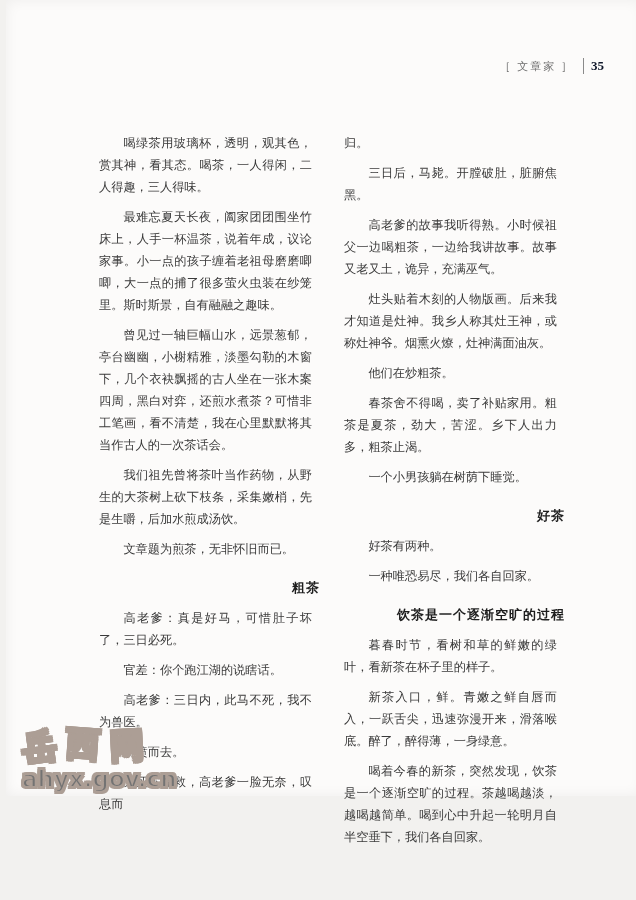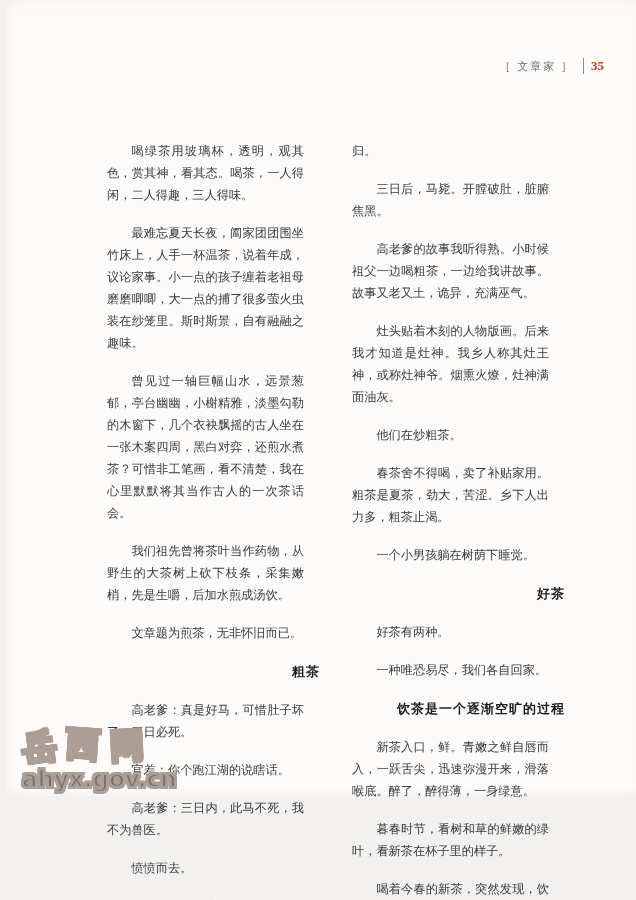--- a/index.html
+++ b/index.html
@@ -20,34 +20,34 @@
     position: absolute; top: 58px; right: 38px;
     display: flex; align-items: center;
     font-size: 11px; color: #6f6f6f;
     letter-spacing: 2px;
   }
   .running-head .divider {
     width: 1px; height: 16px; background: #8a8a8a;
     margin: 0 7px 0 9px;
   }
   .running-head .pagenum {
-    font-weight: bold; color: #c2410c; font-size: 13px;
+    font-weight: bold; color: #0f172a; font-size: 13px;
     letter-spacing: 0;
   }
   
   .column {
     position: absolute; top: 124px;
     width: 229px;
     font-size: 12.2px; line-height: 22px;
     color: #3a3a3a;
     text-align: justify;
   }
   .col-left  { left: 85px;  }
   .col-right { left: 330px; }
-  .column p { margin: 16px; text-indent: 2em; }
+  .column p { margin: 8px; text-indent: 2em; }
   .column p.noindent { text-indent: 0; }
   .column h3 {
     margin: 17px 0 7px 0;
     text-align: right; text-indent: 0;
     font-family: "Liberation Sans", "DejaVu Sans", sans-serif;
     font-weight: bold; font-size: 13px; color: #1e1e1e;
     letter-spacing: 1px;
   }
   
   .watermark {
@@ -114,22 +114,22 @@
       <p>三日后，马毙。开膛破肚，脏腑焦黑。</p>
       <p>高老爹的故事我听得熟。小时候祖父一边喝粗茶，一边给我讲故事。故事又老又土，诡异，充满巫气。</p>
       <p>灶头贴着木刻的人物版画。后来我才知道是灶神。我乡人称其灶王神，或称灶神爷。烟熏火燎，灶神满面油灰。</p>
       <p>他们在炒粗茶。</p>
       <p>春茶舍不得喝，卖了补贴家用。粗茶是夏茶，劲大，苦涩。乡下人出力多，粗茶止渴。</p>
       <p>一个小男孩躺在树荫下睡觉。</p>
       <h3>好茶</h3>
       <p>好茶有两种。</p>
       <p>一种唯恐易尽，我们各自回家。</p>
       <h3>饮茶是一个逐渐空旷的过程</h3>
+      <p>暮春时节，看树和草的鲜嫩的绿叶，看新茶在杯子里的样子。</p>
       <p>新茶入口，鲜。青嫩之鲜自唇而入，一跃舌尖，迅速弥漫开来，滑落喉底。醉了，醉得薄，一身绿意。</p>
-      <p>暮春时节，看树和草的鲜嫩的绿叶，看新茶在杯子里的样子。</p>
       <p>喝着今春的新茶，突然发现，饮茶是一个逐渐空旷的过程。茶越喝越淡，越喝越简单。喝到心中升起一轮明月自半空垂下，我们各自回家。</p>
     </div>
 
   <div class="watermark">
     <div class="wm-logo" id="wm-logo">
         <span>岳</span>
         <span>西</span>
         <span>网</span>
       </div>
     <div class="wm-url">ahyx.gov.cn</div>

